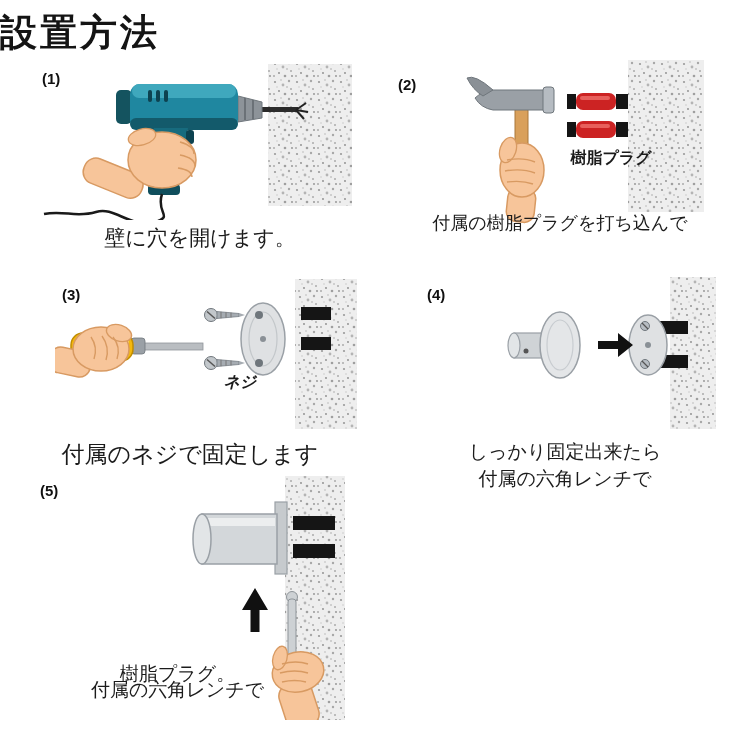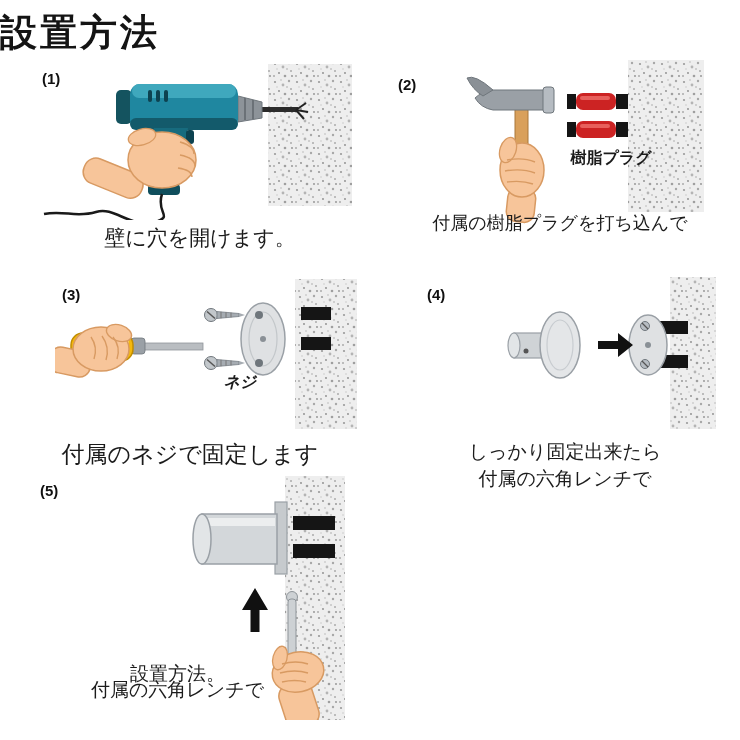--- a/index.html
+++ b/index.html
@@ -246,16 +246,16 @@
         <rect x="252" y="212" width="34" height="46" rx="12" transform="rotate(-18 269 235)" fill="#f7c59a" stroke="#d89a62" stroke-width="1.5"></rect>
         <ellipse cx="268" cy="202" rx="26" ry="20" transform="rotate(-12 268 202)" fill="#f7c59a" stroke="#d89a62" stroke-width="1.5"></ellipse>
         <ellipse cx="250" cy="188" rx="7" ry="12" transform="rotate(15 250 188)" fill="#f7c59a" stroke="#d89a62" stroke-width="1.3"></ellipse>
         <path d="M252,194 q14,-4 26,0" stroke="#d89a62" stroke-width="1.4" fill="none"></path>
         <path d="M250,203 q15,-4 28,0" stroke="#d89a62" stroke-width="1.4" fill="none"></path>
         <path d="M252,212 q13,-3 24,0" stroke="#d89a62" stroke-width="1.4" fill="none"></path>
       </g>
     </svg>
 
     <div class="caption" style="left:70px; top:636px; width:215px; font-size:19px;margin-top:42px;">付属の六角レンチで</div>
-    <div class="caption" style="left:70px; top:662px; width:215px; font-size:19px;">設置方法。</div>
+    <div class="caption" style="left:70px; top:662px; width:215px; font-size:19px;">樹脂プラグ。</div>
   </section>
 
 </div>
 
 </body></html>

